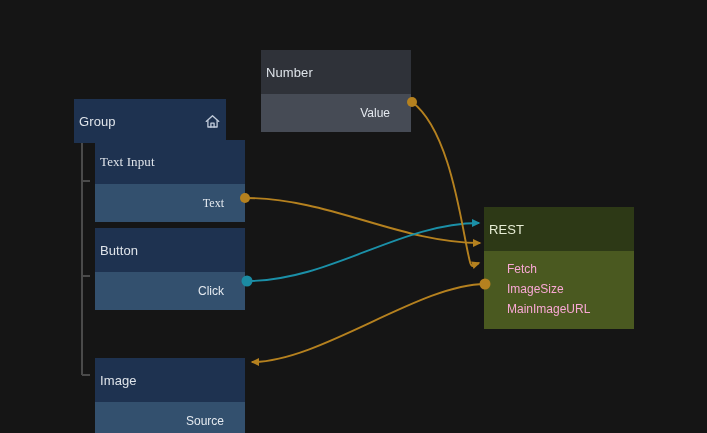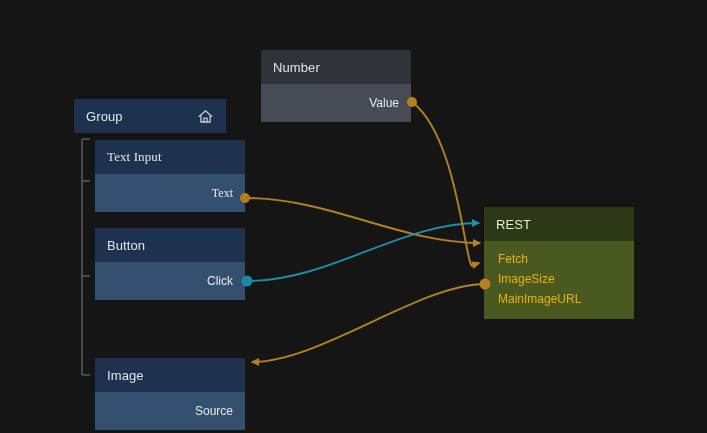--- a/index.html
+++ b/index.html
@@ -24,31 +24,31 @@
     width: 707px;
     height: 433px;
     pointer-events: none;
   }
 
   .node {
     position: absolute;
     box-sizing: border-box;
   }
   .node-header {
-    height: 34px;
+    height: 44px;
     display: flex;
     align-items: center;
     justify-content: space-between;
-    padding: 0 12px;
+    padding: 0 5px;
     font-size: 13px;
     color: #dfe4ea;
     letter-spacing: 0.1px;
   }
   .node-body {
-    padding: 0;
+    padding: 9px;
   }
 
   
   .node-blue .node-header { background: #1e3250; }
   .node-blue .node-body   { background: #33506e; }
 
   
   .group-header {
     background: #1e3250;
   }
@@ -69,21 +69,21 @@
     color: #e4e9ef;
     position: relative;
   }
   .port-row.out {
     justify-content: flex-end;
     padding-right: 12px;
   }
   .port-row.in {
     justify-content: flex-start;
     padding-left: 14px;
-    color: #eab308;
+    color: #f9a8d4;
   }
 
   .body-pad-out {
     padding-top: 9px;
     padding-bottom: 9px;
   }
   .body-pad-in {
     padding-top: 8px;
     padding-bottom: 10px;
   }

